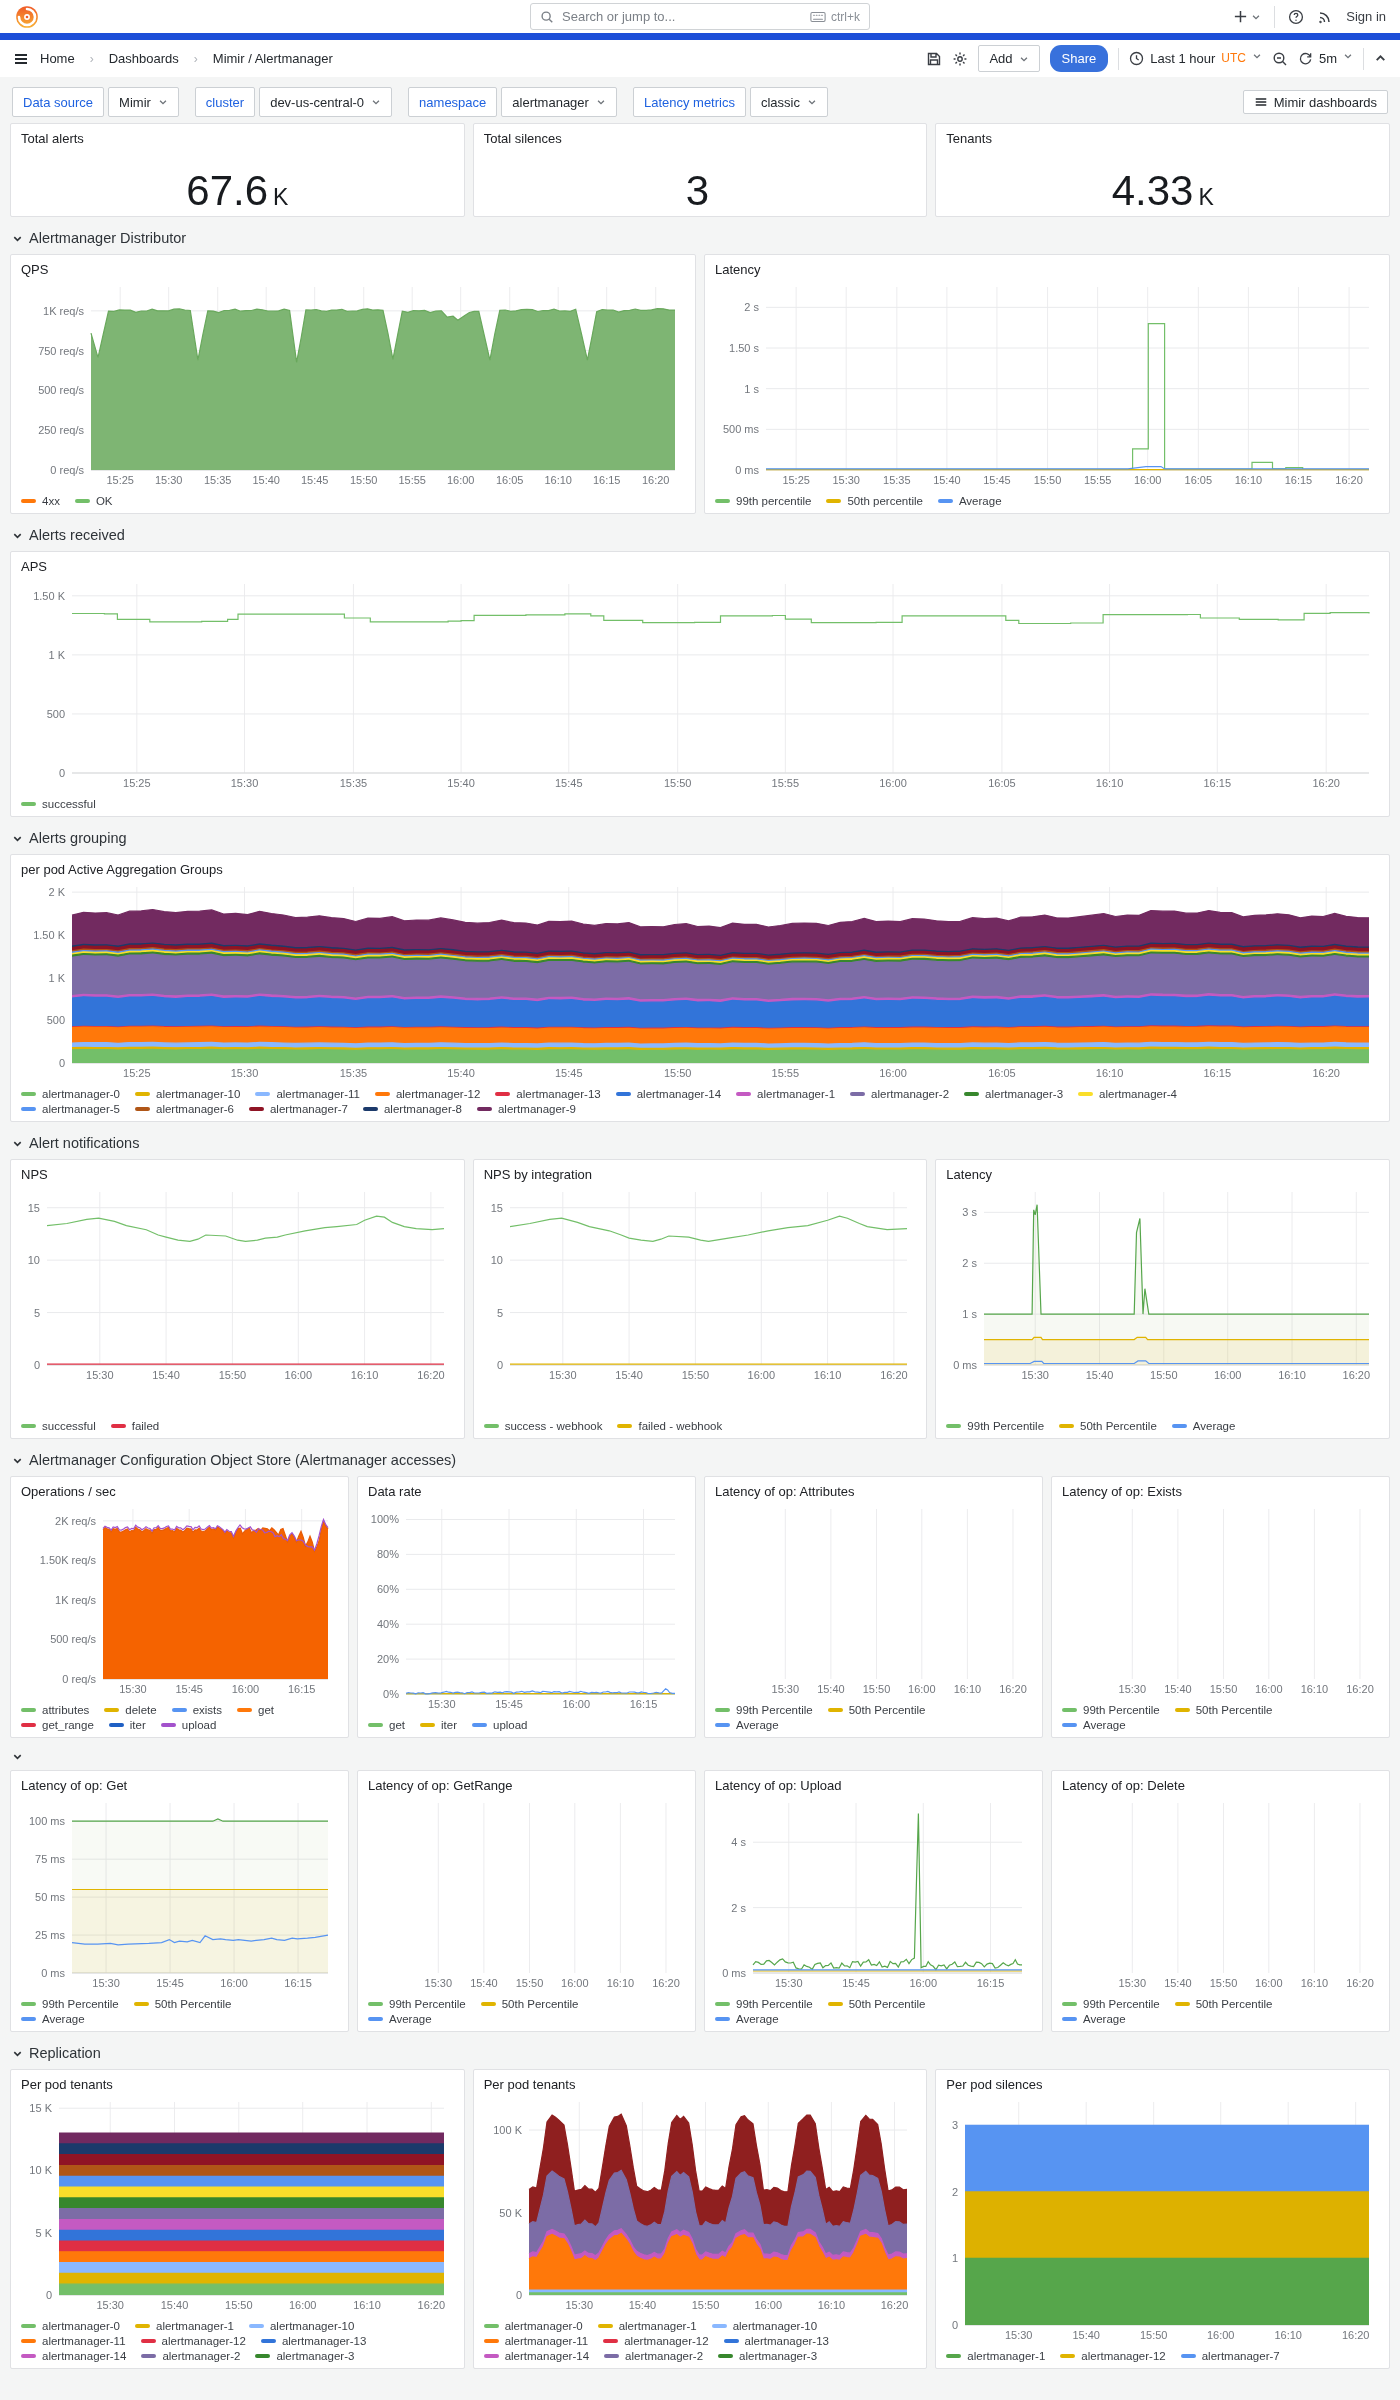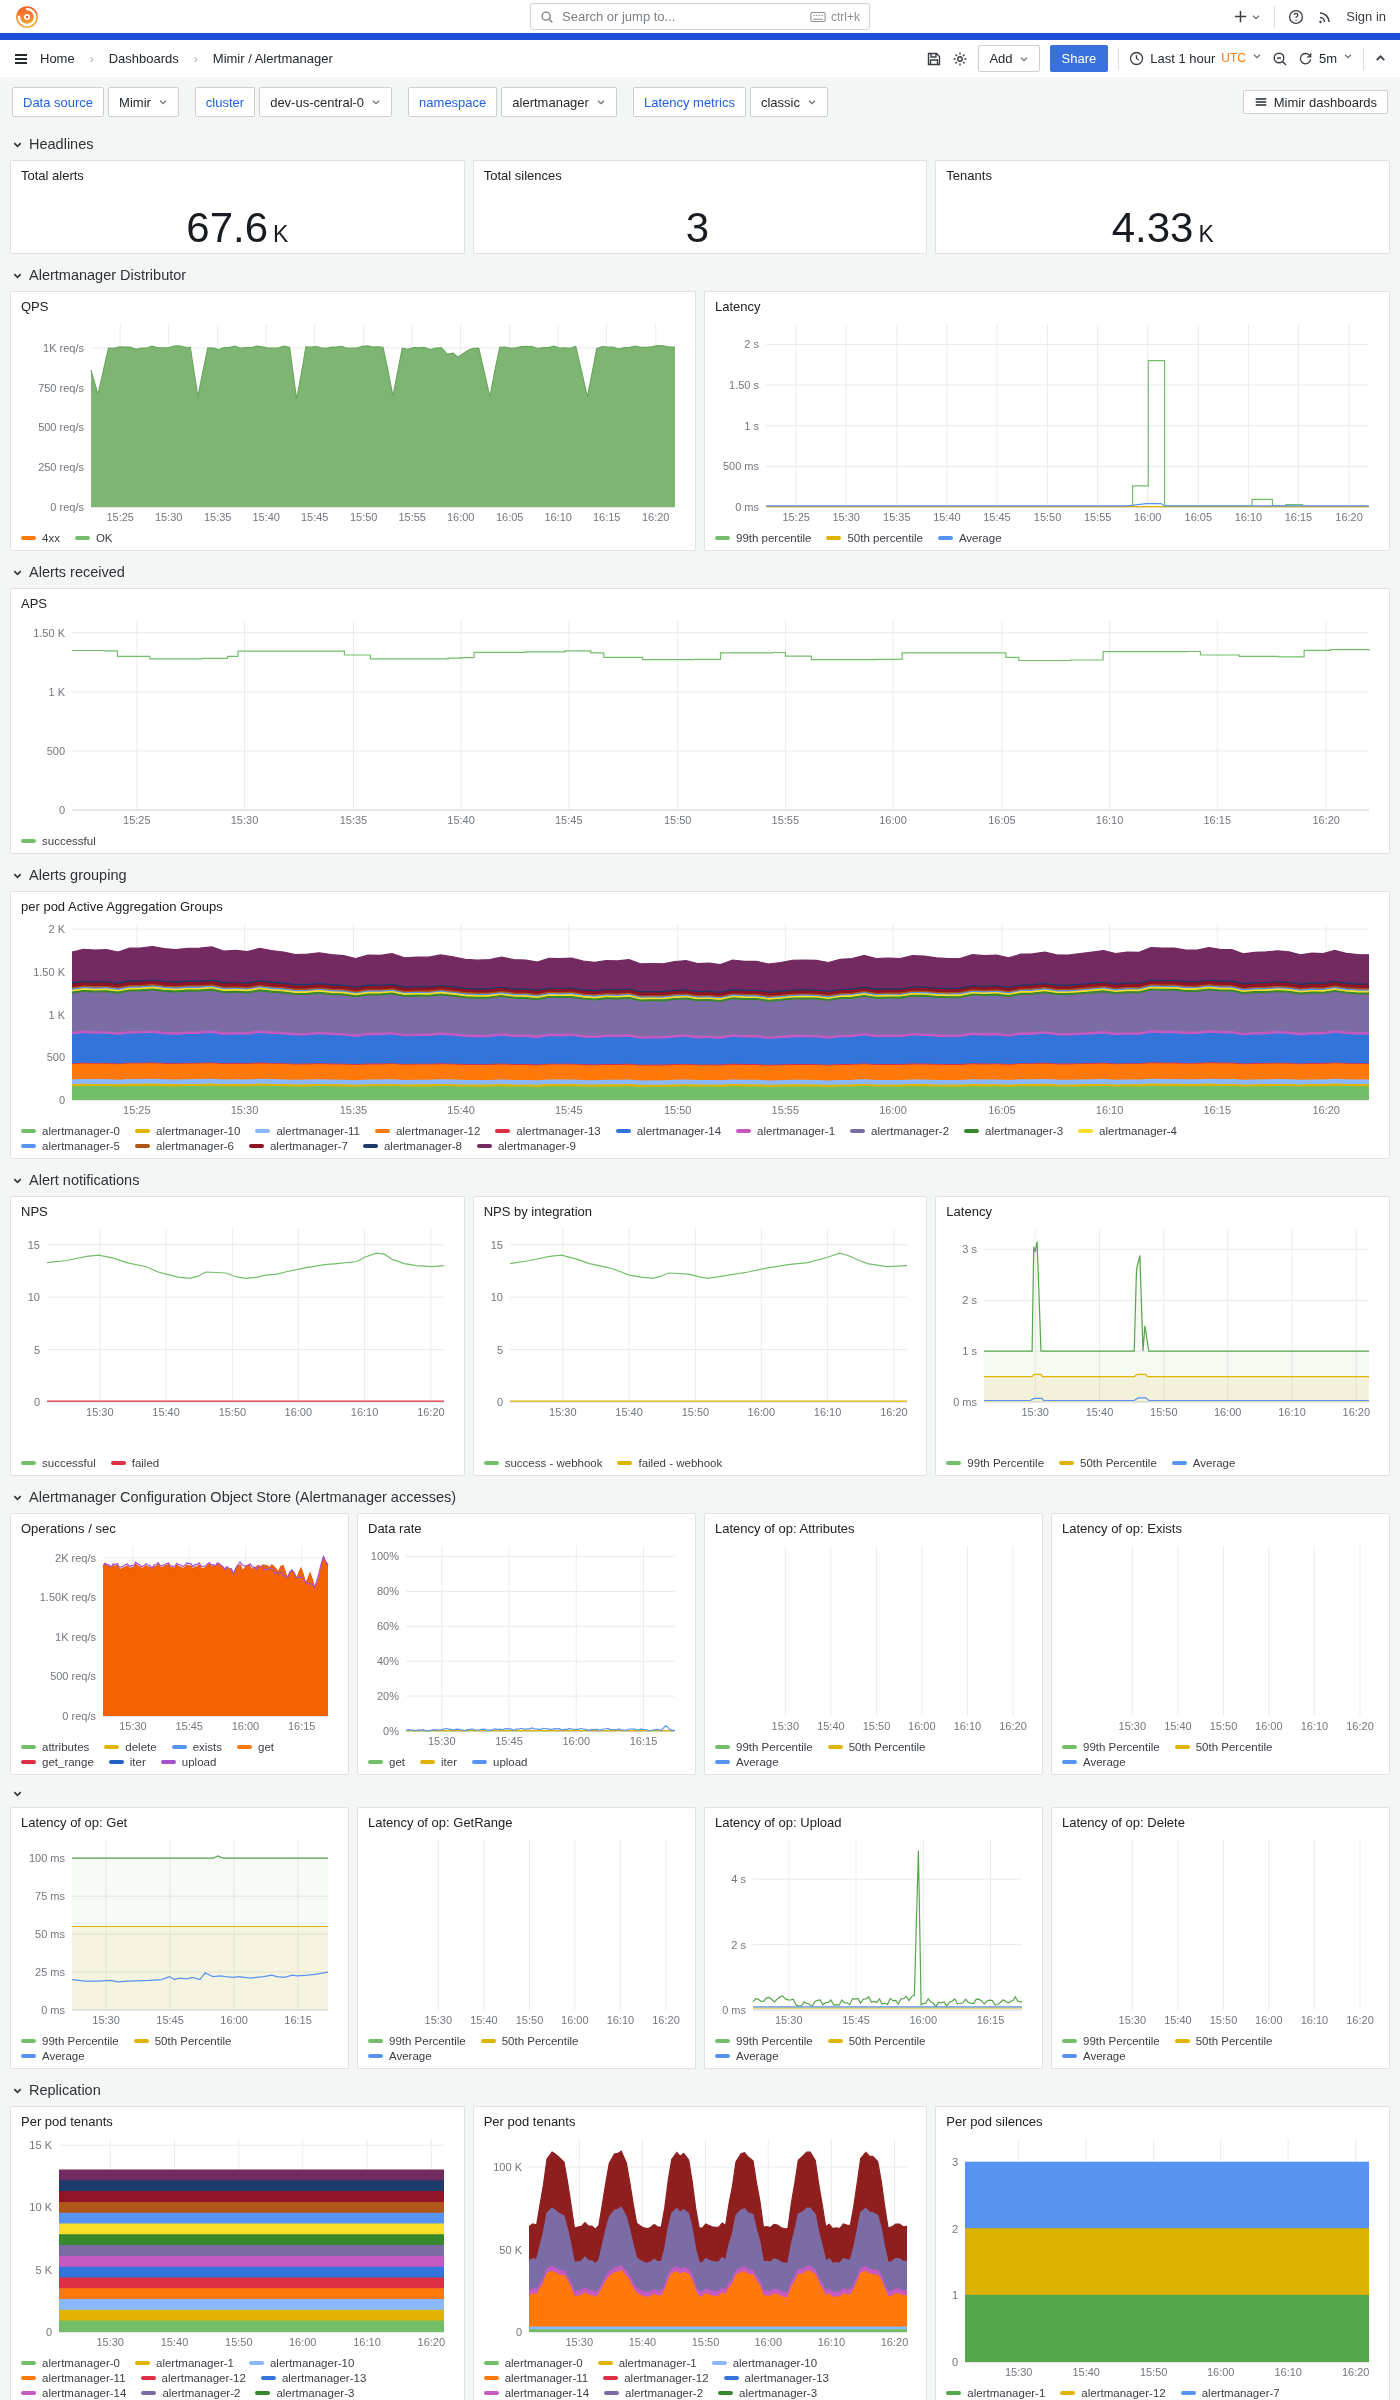--- a/index.html
+++ b/index.html
@@ -15,21 +15,21 @@
 .nav-right{margin-left:auto;display:flex;align-items:center;gap:13px;color:#3a3e44}
 .iconbtn{display:flex;align-items:center;gap:3px;cursor:pointer}
 .vdiv{width:1px;height:22px;background:#dcdee1}
 
 .toolbar{height:37px;background:#fff;display:flex;align-items:center;padding:0 13px;gap:11px;position:relative;z-index:2}
 .crumbs{display:flex;align-items:center;gap:15px;font-size:13px}
 .crumb{cursor:pointer}
 .crumb-sep{color:#b1b5bb;font-size:12px}
 .tb-right{margin-left:auto;display:flex;align-items:center;gap:10px}
 .btn-outline{height:27px;border:1px solid #ccd0d4;border-radius:2px;background:#fff;display:flex;align-items:center;gap:6px;padding:0 10px;font-size:13px;color:#24292e;cursor:pointer;font-family:inherit}
-.btn-primary{height:27px;border:none;border-radius:2px;background:#3871dc;color:#fff;display:flex;align-items:center;padding:0 12px;font-size:13px;cursor:pointer;font-family:inherit}
+.btn-primary{height:27px;border:none;border-radius:11px;background:#3871dc;color:#fff;display:flex;align-items:center;padding:0 12px;font-size:13px;cursor:pointer;font-family:inherit}
 .tb-ctrl{display:flex;align-items:flex-start;gap:6px;cursor:pointer;color:#24292e}
 .utc{color:#ff780a;font-size:12px;font-weight:500}
 
 .filters{display:flex;align-items:center;padding:10px 12px 6px 12px;gap:16px}
 .fgroup{display:flex;gap:4px}
 .fbox{height:30px;border:1px solid #ccd0d4;border-radius:2px;background:#fff;display:flex;align-items:center;gap:7px;padding:0 10px;cursor:pointer}
 .flabel{color:#1f62e0}
 .fvalue{color:#24292e}
 .filters-right{margin-left:auto}
 
@@ -229,26 +229,20 @@
       <svg width="14" height="14" viewBox="0 0 16 16" fill="none" stroke="#24292e" stroke-width="1.6">
           <path d="M2 4.5h12M2 8h12M2 11.5h12"></path>
         </svg>
       <span>Mimir dashboards</span>
     </button>
   </div>
 </div>
 
 <div class="content">
 
-  <div class="section-head">
-    <svg class="icon" width="11" height="11" viewBox="0 0 12 12" fill="none" stroke="#2e3338" stroke-width="1.7">
-        <path d="M2.5 4.5 6 8l3.5-3.5"></path>
-      </svg>
-    <span>Headlines</span>
-  </div>
   <div class="row" style="height:94px">
     <div class="panel">
       <div class="panel-title">Total alerts</div>
       <div class="stat-value">
         <span class="stat-num">67.6</span>
           <span class="stat-suffix">K</span>
       </div>
     </div>
     <div class="panel">
       <div class="panel-title">Total silences</div>

